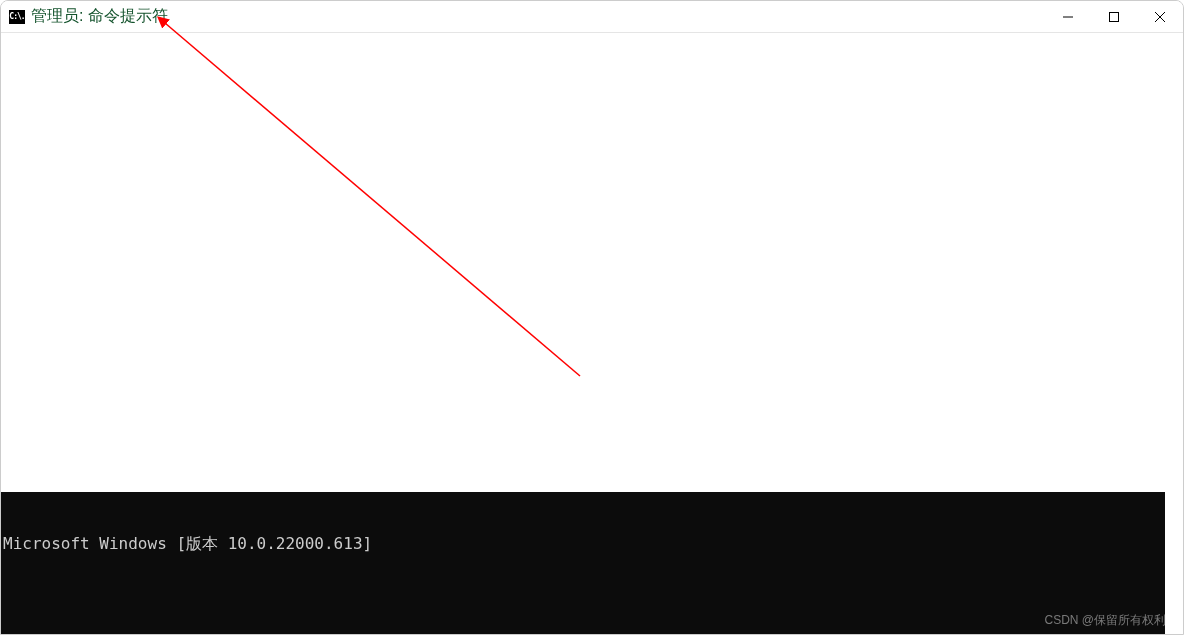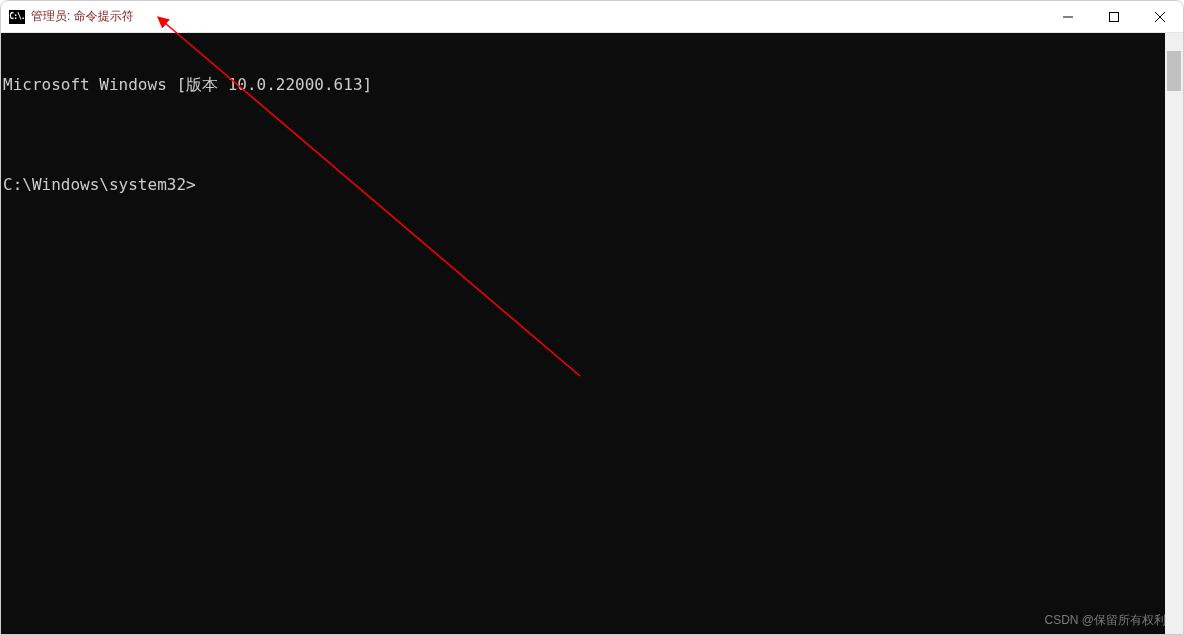--- a/index.html
+++ b/index.html
@@ -47,22 +47,22 @@
       color: #ffffff;
       font-size: 8px;
       display: flex;
       align-items: center;
       justify-content: center;
       font-family: monospace;
       font-weight: bold;
       letter-spacing: -1px;
     }
     .title-text {
-      font-size: 12px;
-      color: #7f1d1d;
+      font-size: 16px;
+      color: #14532d;
     }
     .titlebar-right {
       display: flex;
       height: 100%;
     }
     .win-btn {
       width: 46px;
       height: 100%;
       display: flex;
       align-items: center;
@@ -74,20 +74,21 @@
     }
     .win-btn svg {
       width: 10px;
       height: 10px;
     }
     .content-area {
       flex: 1;
       display: flex;
       background: #ffffff;
       min-height: 0;
+      align-items: flex-end;
     }
     .terminal {
       flex: 1;
       background: #0c0c0c;
       color: #cccccc;
       font-family: "Consolas", "NSimSun", monospace;
       font-size: 16px;
       line-height: 20px;
       padding: 2px 0 0 2px;
       white-space: pre;
@@ -156,21 +157,20 @@
             <line x1="10" y1="0" x2="0" y2="10" stroke="currentColor" stroke-width="1"></line>
           </svg>
       </button>
     </div>
   </div>
 
   <div class="content-area">
     <div class="terminal">
       <div class="terminal-line">Microsoft Windows [版本 10.0.22000.613]</div>
       <div class="terminal-line"></div>
-      <div class="terminal-line">C:\Windows\system32&gt;</div>
     </div>
     <div class="scrollbar-area">
       <div class="scrollbar-thumb"></div>
     </div>
   </div>
 
 </div>
 
 <svg class="annotation-arrow">
   <defs>

